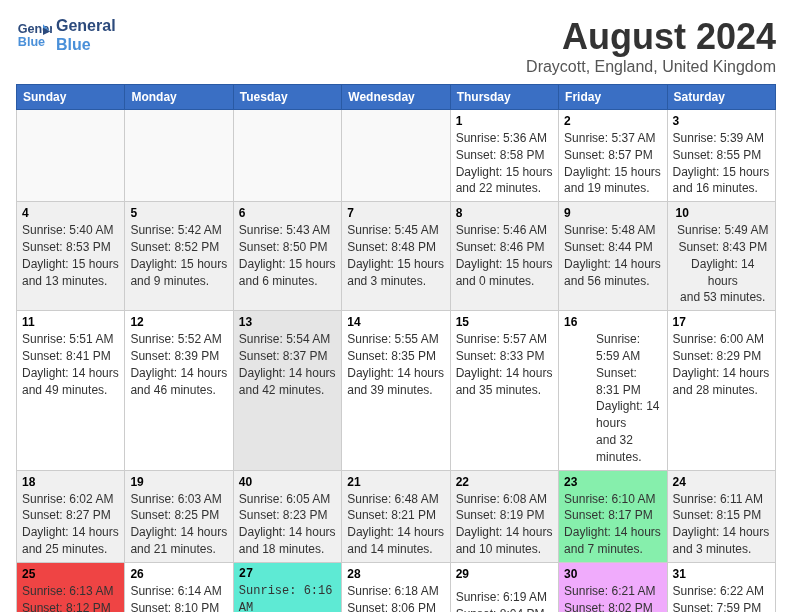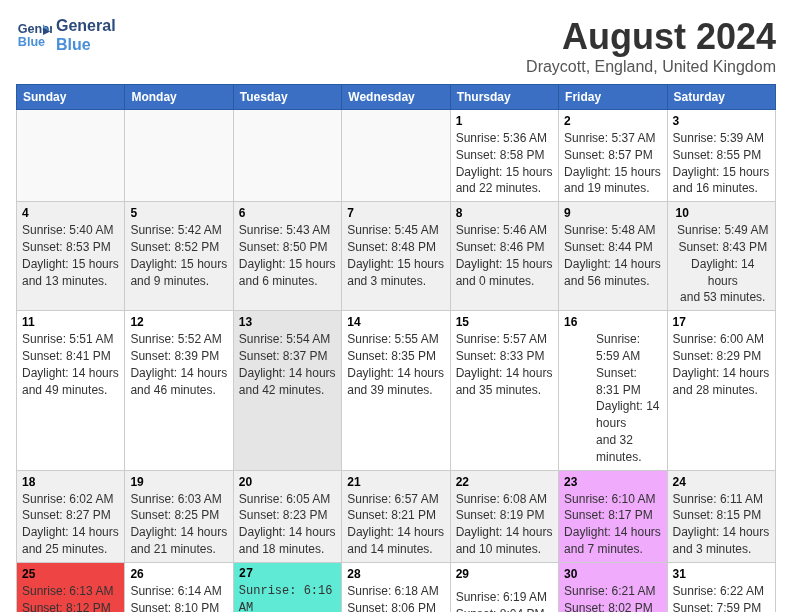--- a/index.html
+++ b/index.html
@@ -258,41 +258,41 @@
 and 25 minutes.</div>
         </td>
         <td style="background: rgb(240, 240, 240);">
           <div class="day-number">19</div>
           <div class="day-info" style="white-space: pre-line;">Sunrise: 6:03 AM
 Sunset: 8:25 PM
 Daylight: 14 hours
 and 21 minutes.</div>
         </td>
         <td style="background: rgb(240, 240, 240);">
-          <div class="day-number">20</div>
+          <div class="day-number">40</div>
           <div class="day-info" style="white-space: pre-line;">Sunrise: 6:05 AM
 Sunset: 8:23 PM
 Daylight: 14 hours
 and 18 minutes.</div>
         </td>
         <td style="background: rgb(240, 240, 240);">
           <div class="day-number">21</div>
-          <div class="day-info" style="white-space: pre-line;">Sunrise: 6:57 AM
+          <div class="day-info" style="white-space: pre-line;">Sunrise: 6:48 AM
 Sunset: 8:21 PM
 Daylight: 14 hours
 and 14 minutes.</div>
         </td>
         <td style="background: rgb(240, 240, 240);">
           <div class="day-number">22</div>
           <div class="day-info" style="white-space: pre-line;">Sunrise: 6:08 AM
 Sunset: 8:19 PM
 Daylight: 14 hours
 and 10 minutes.</div>
         </td>
-        <td style="background: #f0abfc; margin-top: 18px;">
+        <td style="background: #86efac; margin-top: 18px;">
           <div class="day-number">23</div>
           <div class="day-info" style="white-space: pre-line;">Sunrise: 6:10 AM
 Sunset: 8:17 PM
 Daylight: 14 hours
 and 7 minutes.</div>
         </td>
         <td style="background: rgb(240, 240, 240);">
           <div class="day-number">24</div>
           <div class="day-info" style="white-space: pre-line;">Sunrise: 6:11 AM
 Sunset: 8:15 PM

